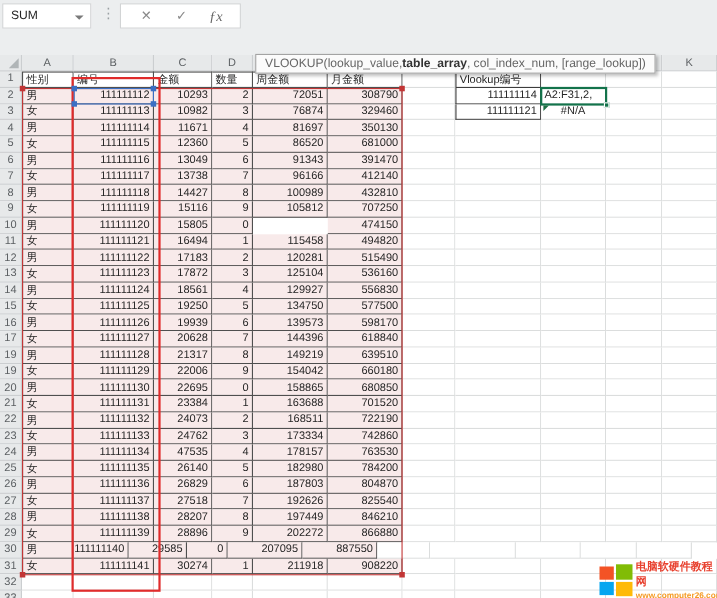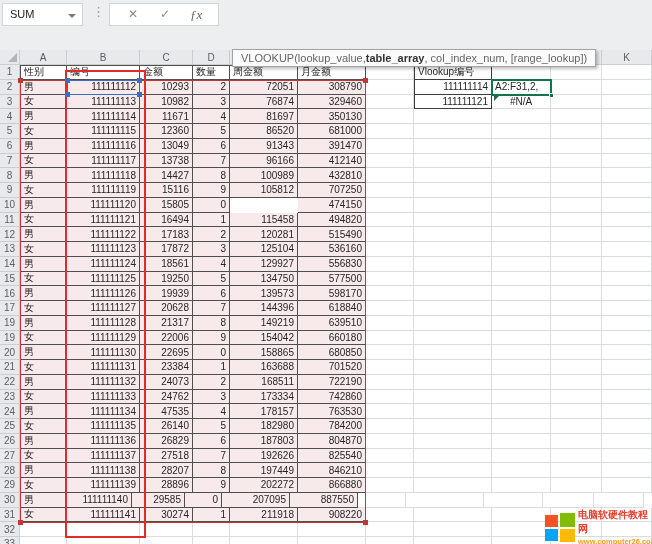--- a/index.html
+++ b/index.html
@@ -510,21 +510,21 @@
         <div class="c tbl pink right" style="width: 68px;">866880</div>
         <div class="c" style="width: 48px;"></div>
         <div class="c" style="width: 78px;"></div>
         <div class="c" style="width: 59px;"></div>
         <div class="c" style="width: 51px;"></div>
         <div class="c" style="width: 50px;"></div>
       </div>
       <div class="row" style="height: 14.75px;">
         <div class="hdr" style="width: 20px;">30</div>
         <div class="c tbl pink tbl-left" style="width: 47px;">男</div>
-        <div class="c tbl pink right" style="width: 65px; text-align: right;">111111140</div>
+        <div class="c tbl pink right" style="width: 50px; text-align: right;">111111140</div>
         <div class="c tbl pink right" style="width: 53px;">29585</div>
         <div class="c tbl pink right" style="width: 37px;">0</div>
         <div class="c tbl pink right" style="width: 68px;">207095</div>
         <div class="c tbl pink right" style="width: 68px;">887550</div>
         <div class="c" style="width: 48px;"></div>
         <div class="c" style="width: 78px;"></div>
         <div class="c" style="width: 59px;"></div>
         <div class="c" style="width: 51px;"></div>
         <div class="c" style="width: 50px;"></div>
       </div>

